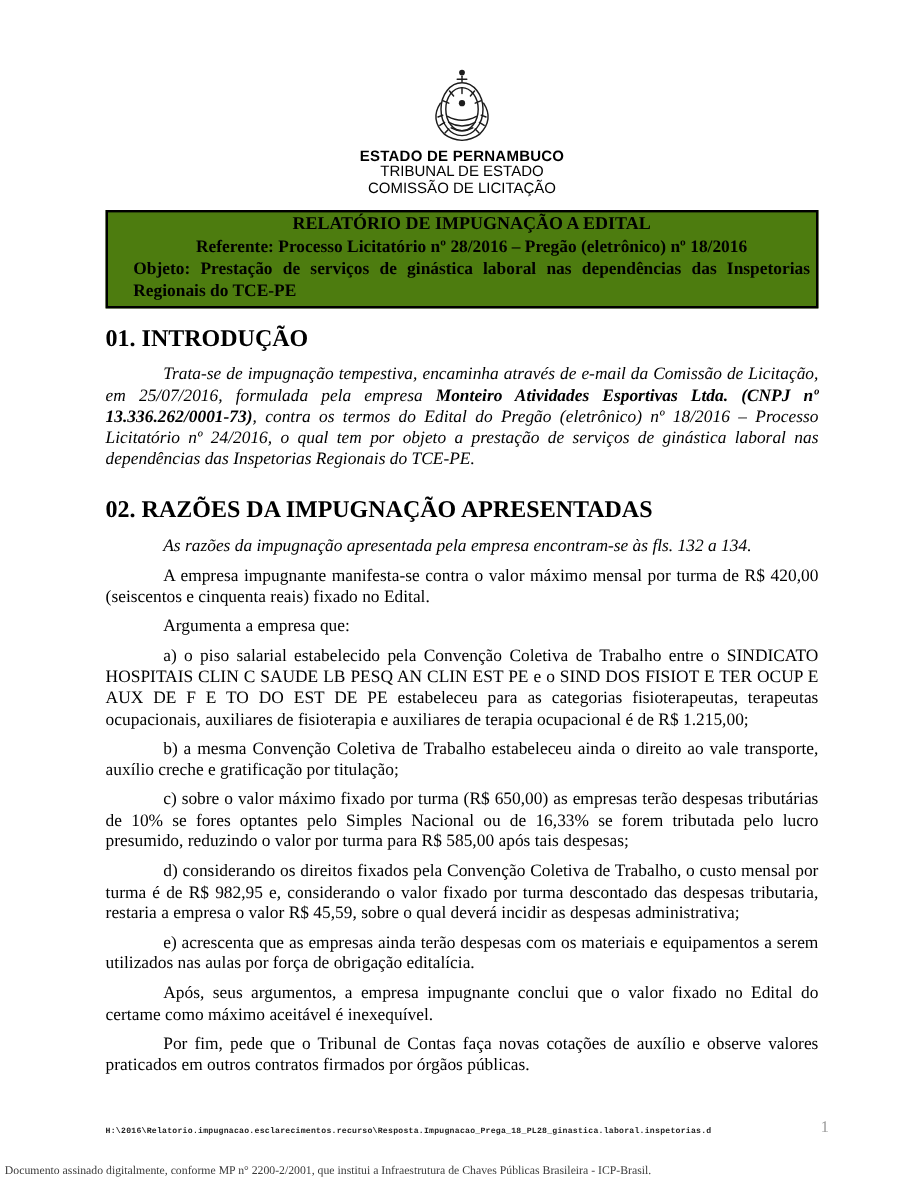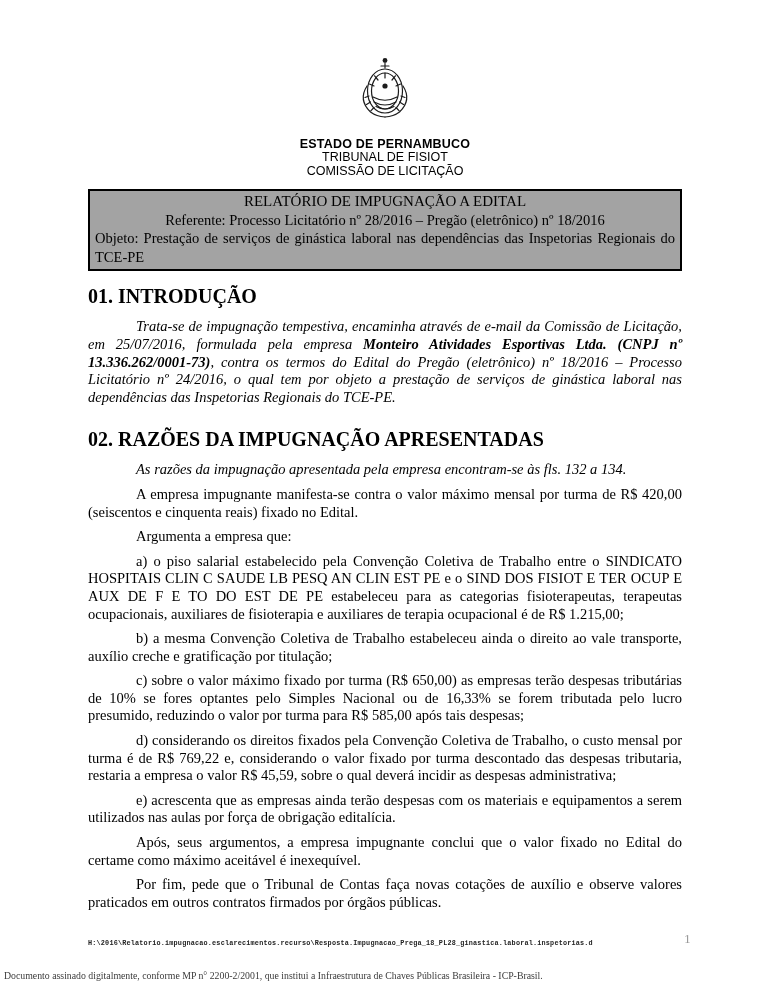--- a/index.html
+++ b/index.html
@@ -12,35 +12,35 @@
     overflow: hidden;
   }
   .page { position: absolute; inset: 0; }
   .doc { margin: 0 86px 0 88px; width: 594px; }
 
   
   .header { padding-top: 54px; text-align: center; }
   .logo-wrap { height: 66px; display: flex; justify-content: center; align-items: flex-end; }
   .org1 {
     font-family: "Liberation Sans", sans-serif;
-    font-weight: bold; font-size: 12.5px; line-height: 14px; margin-top: 17px;
+    font-weight: bold; font-size: 12.5px; line-height: 14px; margin-top: 3px;
     letter-spacing: 0.2px;
   }
   .org2 {
     font-family: "Liberation Sans", sans-serif;
     font-size: 12.5px; line-height: 13.5px;
   }
 
   
   .titlebox {
     margin-top: 11px;
     border: 2px solid #000;
-    background: #a3a3a3;
-    padding: 1px 5px 3px 5px;
-    font-weight: normal;
+    background: #4d7c0f;
+    padding: 1px 5px 3px 21px;
+    font-weight: bold;
     font-size: 14.5px;
     line-height: 18.6px;
   }
   .tb-title { text-align: center; font-size: 15px; }
   .tb-line { text-align: center; }
   .tb-just { text-align: justify; }
 
   
   h2 {
     font-size: 20px; font-weight: bold;
@@ -94,41 +94,41 @@
             <path d="M25 41 q12 6.5 24 0"></path>
             <path d="M26 46 q11 6 22 0"></path>
             <path d="M28 50.5 q9 5 18 0"></path>
             <path d="M19 30 q-9 14 3.5 26 q6 4.5 14.5 5"></path>
             <path d="M55 30 q9 14 -3.5 26 q-6 4.5 -14.5 5"></path>
             <path d="M21 40 l-4 1.5 M22.5 46 l-4 2.5 M26 51.5 l-3.2 3.4 M53 40 l4 1.5 M51.5 46 l4 2.5 M48 51.5 l3.2 3.4"></path>
           </g>
         </svg>
       </div>
       <div class="org1">ESTADO DE PERNAMBUCO</div>
-      <div class="org2">TRIBUNAL DE FISIOT</div>
+      <div class="org2">TRIBUNAL DE ESTADO</div>
       <div class="org2">COMISSÃO DE LICITAÇÃO</div>
     </div>
 
     <div class="titlebox">
       <div class="tb-title">RELATÓRIO DE IMPUGNAÇÃO A EDITAL</div>
       <div class="tb-line">Referente: Processo Licitatório nº 28/2016 – Pregão (eletrônico) nº 18/2016</div>
       <div class="tb-line tb-just">Objeto: Prestação de serviços de ginástica laboral nas dependências das Inspetorias Regionais do TCE-PE</div>
     </div>
 
     <h2>01. INTRODUÇÃO</h2>
     <p class="body first-after-h"><span>Trata-se de impugnação tempestiva, encaminha através de e-mail da Comissão de Licitação, em 25/07/2016, formulada pela empresa </span><b>Monteiro Atividades Esportivas Ltda. (CNPJ nº 13.336.262/0001-73)</b><span>, contra os termos do Edital do Pregão (eletrônico) nº 18/2016 – Processo Licitatório nº 24/2016, o qual tem por objeto a prestação de serviços de ginástica laboral nas dependências das Inspetorias Regionais do TCE-PE.</span></p>
 
     <h2 class="gap-lg">02. RAZÕES DA IMPUGNAÇÃO APRESENTADAS</h2>
     <p class="body first-after-h">As razões da impugnação apresentada pela empresa encontram-se às fls. 132 a 134.</p>
     <p class="body">A empresa impugnante manifesta-se contra o valor máximo mensal por turma de R$ 420,00 (seiscentos e cinquenta reais) fixado no Edital.</p>
     <p class="body">Argumenta a empresa que:</p>
     <p class="body">a) o piso salarial estabelecido pela Convenção Coletiva de Trabalho entre o SINDICATO HOSPITAIS CLIN C SAUDE LB PESQ AN CLIN EST PE e o SIND DOS FISIOT E TER OCUP E AUX DE F E TO DO EST DE PE estabeleceu para as categorias fisioterapeutas, terapeutas ocupacionais, auxiliares de fisioterapia e auxiliares de terapia ocupacional é de R$ 1.215,00;</p>
     <p class="body">b) a mesma Convenção Coletiva de Trabalho estabeleceu ainda o direito ao vale transporte, auxílio creche e gratificação por titulação;</p>
     <p class="body">c) sobre o valor máximo fixado por turma (R$ 650,00) as empresas terão despesas tributárias de 10% se fores optantes pelo Simples Nacional ou de 16,33% se forem tributada pelo lucro presumido, reduzindo o valor por turma para R$ 585,00 após tais despesas;</p>
-    <p class="body">d) considerando os direitos fixados pela Convenção Coletiva de Trabalho, o custo mensal por turma é de R$ 769,22 e, considerando o valor fixado por turma descontado das despesas tributaria, restaria a empresa o valor R$ 45,59, sobre o qual deverá incidir as despesas administrativa;</p>
+    <p class="body">d) considerando os direitos fixados pela Convenção Coletiva de Trabalho, o custo mensal por turma é de R$ 982,95 e, considerando o valor fixado por turma descontado das despesas tributaria, restaria a empresa o valor R$ 45,59, sobre o qual deverá incidir as despesas administrativa;</p>
     <p class="body">e) acrescenta que as empresas ainda terão despesas com os materiais e equipamentos a serem utilizados nas aulas por força de obrigação editalícia.</p>
     <p class="body">Após, seus argumentos, a empresa impugnante conclui que o valor fixado no Edital do certame como máximo aceitável é inexequível.</p>
     <p class="body">Por fim, pede que o Tribunal de Contas faça novas cotações de auxílio e observe valores praticados em outros contratos firmados por órgãos públicas.</p>
 
   </div>
 
   <div class="footer-path">H:\2016\Relatorio.impugnacao.esclarecimentos.recurso\Resposta.Impugnacao_Prega_18_PL28_ginastica.laboral.inspetorias.d</div>
   <div class="page-number">1</div>
   <div class="signature">Documento assinado digitalmente, conforme MP n° 2200-2/2001, que institui a Infraestrutura de Chaves Públicas Brasileira - ICP-Brasil.</div>
 </div>

